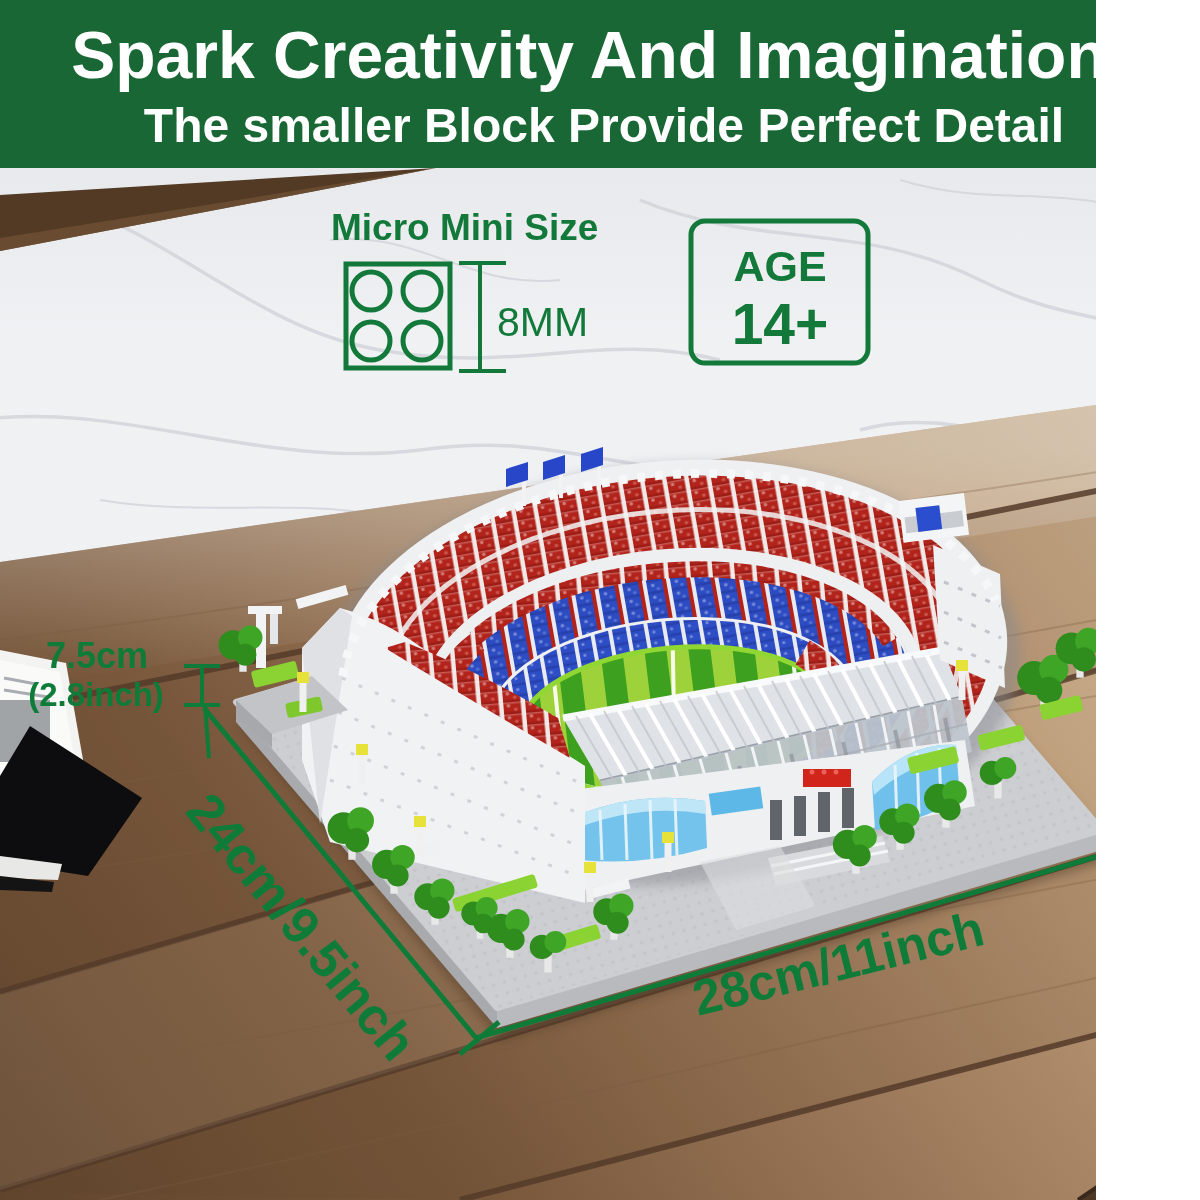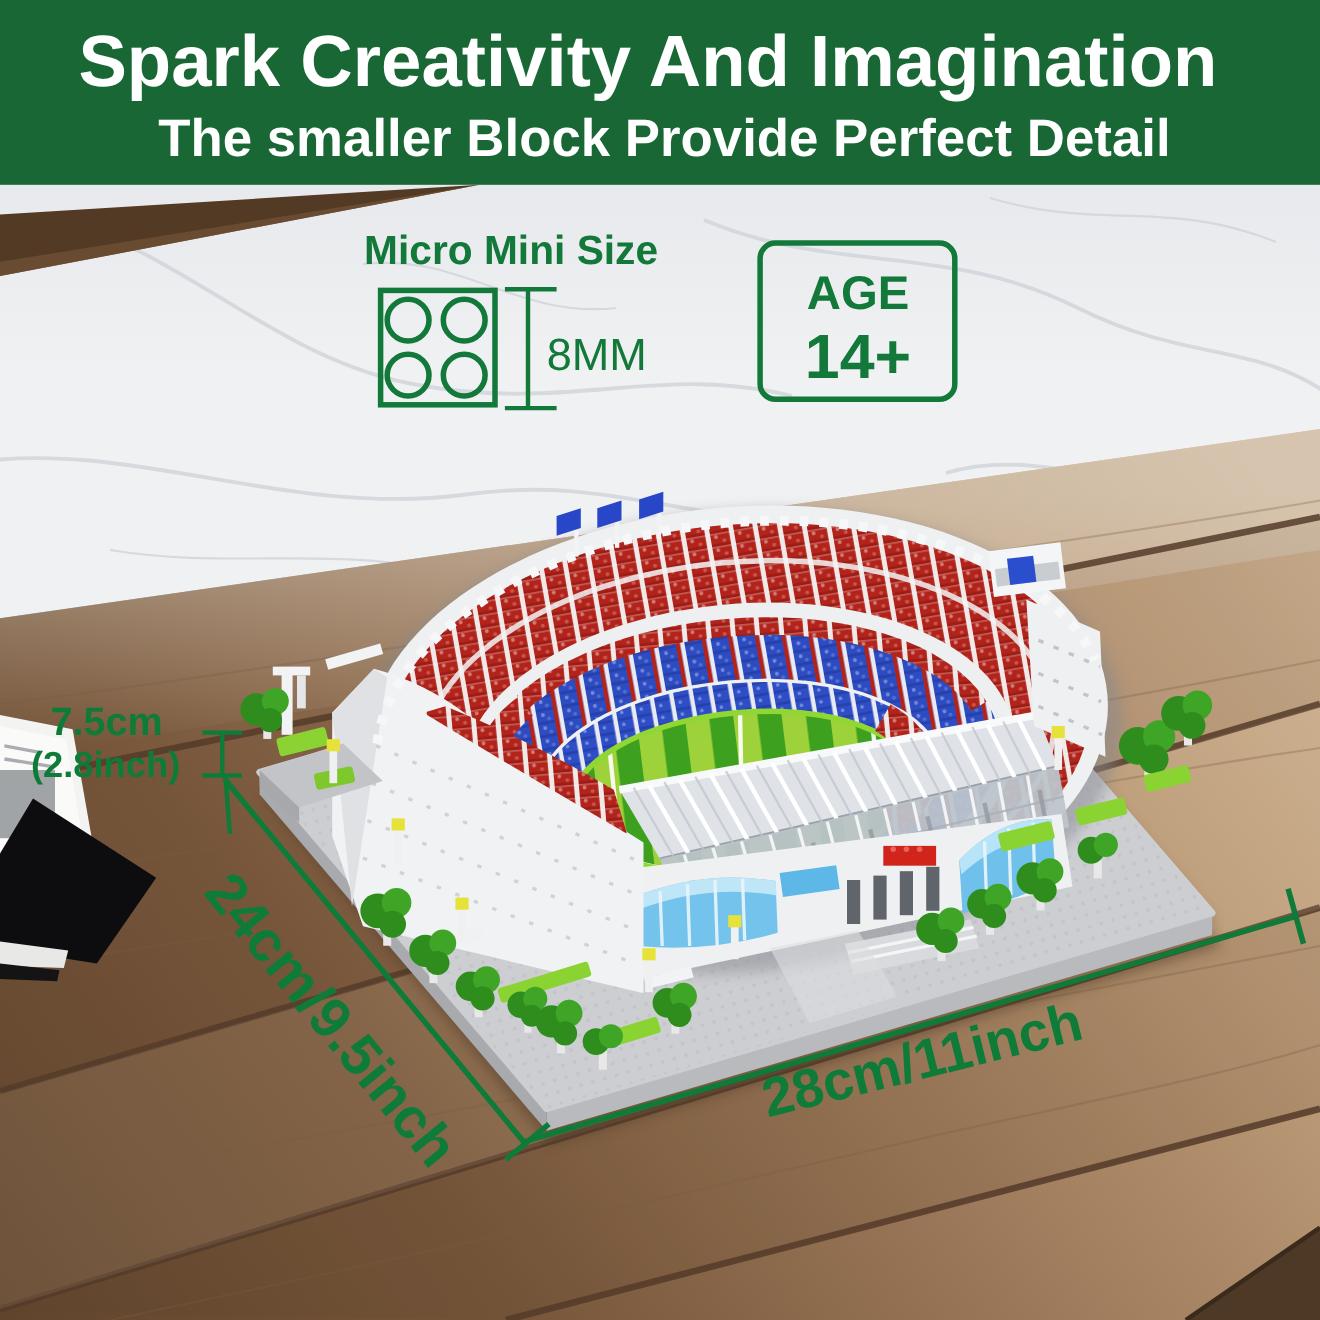--- a/index.html
+++ b/index.html
@@ -1,16 +1,16 @@
 <!DOCTYPE html>
 <html><head>
 <meta charset="utf-8">
 <style>
 html,body{margin:0;padding:0;}
-.page{position:relative;width:1200px;height:1200px;overflow:hidden;font-family:"Liberation Sans",sans-serif;background:#eef0f1;}
+.page{position:relative;width:1096px;height:1200px;overflow:hidden;font-family:"Liberation Sans",sans-serif;background:#eef0f1;}
 svg{position:absolute;left:0;top:0;}
 </style>
 </head>
 <body>
 <div class="page">
 <svg width="1200" height="1200" viewBox="0 0 1200 1200">
 <defs>
 <linearGradient id="woodg" x1="0" y1="1250" x2="1150" y2="420" gradientUnits="userSpaceOnUse">
 <stop offset="0" stop-color="#5e432b"></stop>
 <stop offset="0.3" stop-color="#78573b"></stop>

